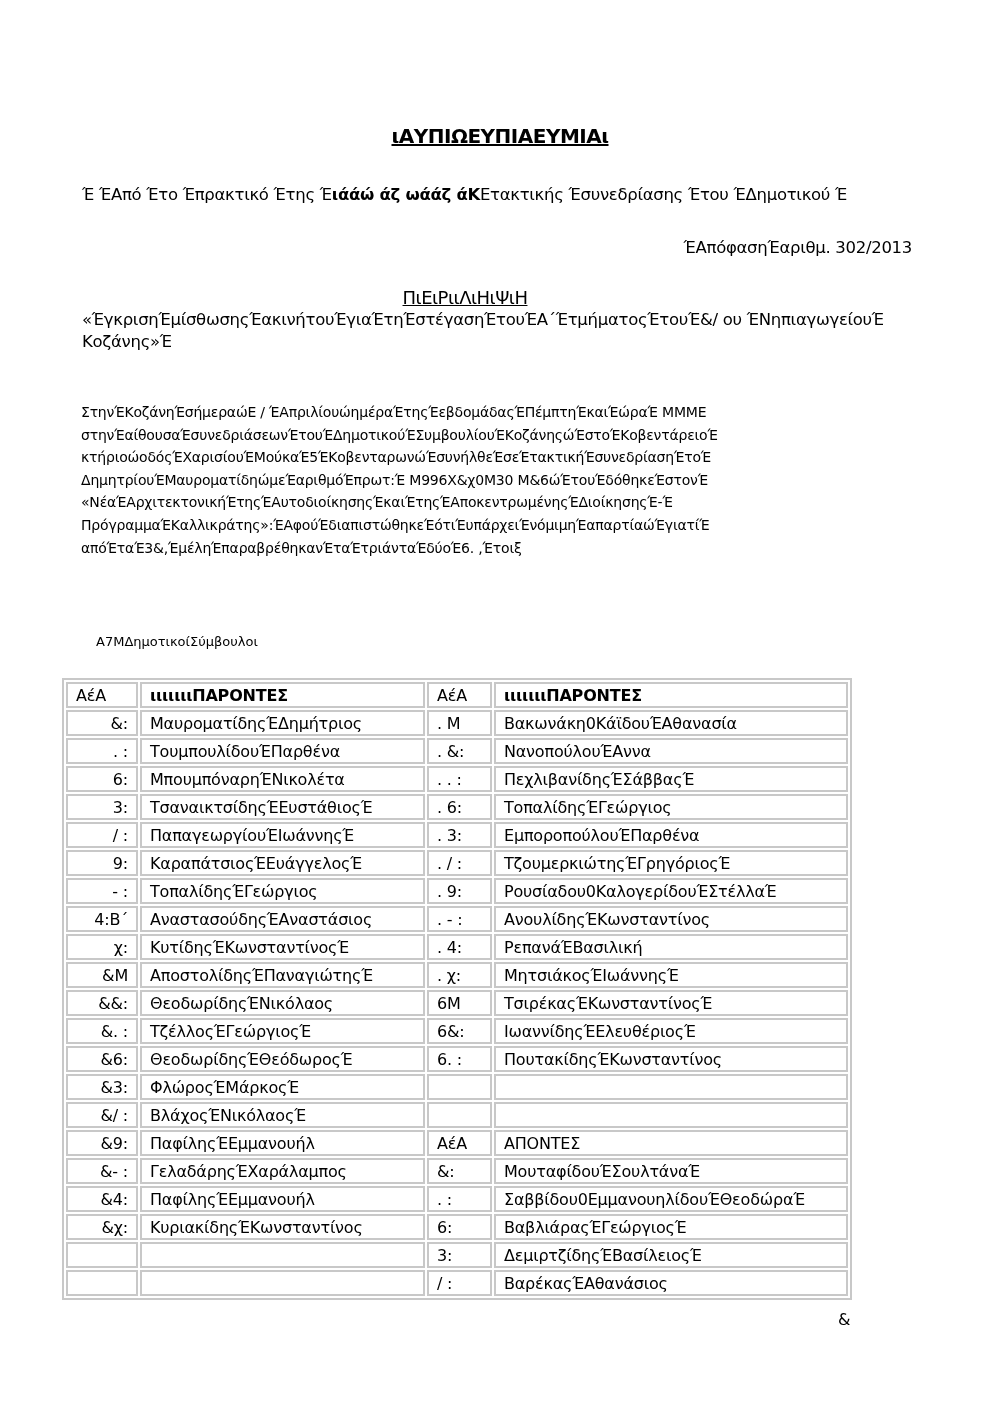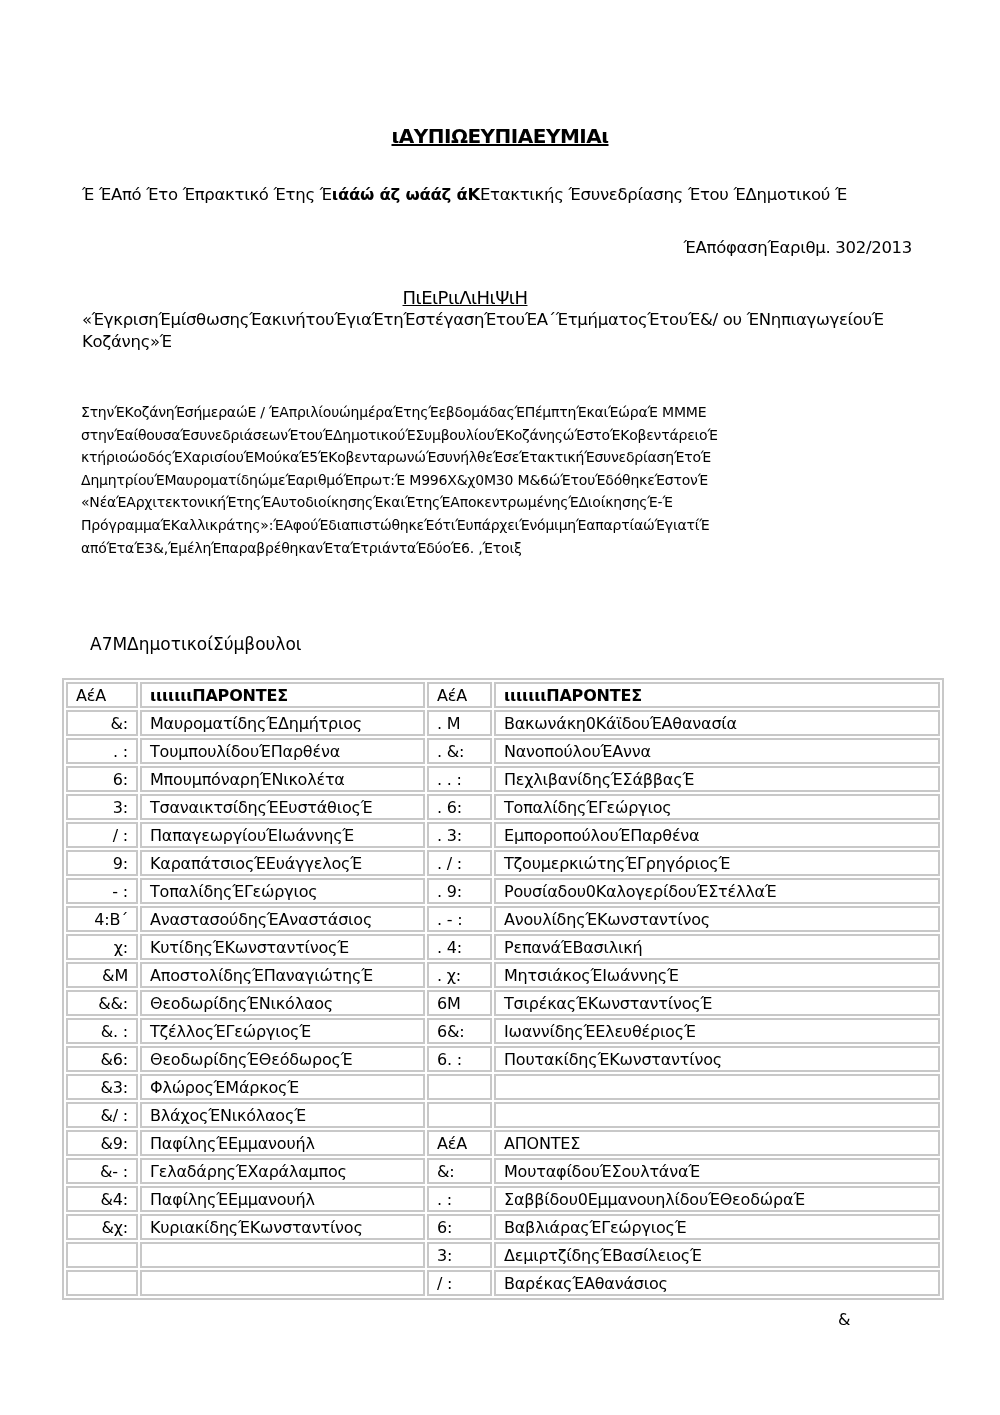--- a/index.html
+++ b/index.html
@@ -8,22 +8,22 @@
   .abs { position: absolute; }
   .title { top: 124px; left: 0; width: 1000px; text-align: center; font-size: 20px;
            font-weight: bold; text-decoration: underline; letter-spacing: -0.5px; }
   .para { left: 82px; width: 830px; font-size: 16.5px; line-height: 22px; letter-spacing: -0.3px; }
   .bold { font-weight: bold; }
   .subject { top: 263px; left: 0; width: 930px; text-align: center; font-size: 18px;
              text-decoration: underline; letter-spacing: -0.5px; margin-top: 24px; }
   .body-text { top: 401px; left: 81px; width: 830px; font-size: 14px; line-height: 22.6px;
                letter-spacing: -0.2px; }
   .body-text div { white-space: nowrap; overflow: hidden; }
-  .section { top: 634px; left: 90px; font-size: 17px; text-align: right; }
-  table.att { position: absolute; top: 678px; left: 62px; width: 882px;
+  .section { top: 634px; left: 96px; font-size: 13px; text-align: right; }
+  table.att { position: absolute; top: 678px; left: 62px; width: 790px;
               border-collapse: separate; border-spacing: 2px; border: 2px solid #c8c8c8;
               font-size: 16px; }
   table.att td { border: 2px solid #c8c8c8; height: 22px; padding: 0 8px; white-space: nowrap;
                  letter-spacing: -0.2px; }
   td.num { width: 52px; }
   td.numr { text-align: right; }
   td.name { width: 265px; }
   td.num2 { width: 45px; }
   .pageno { top: 1310px; left: 838px; font-size: 16px; }
 </style>

